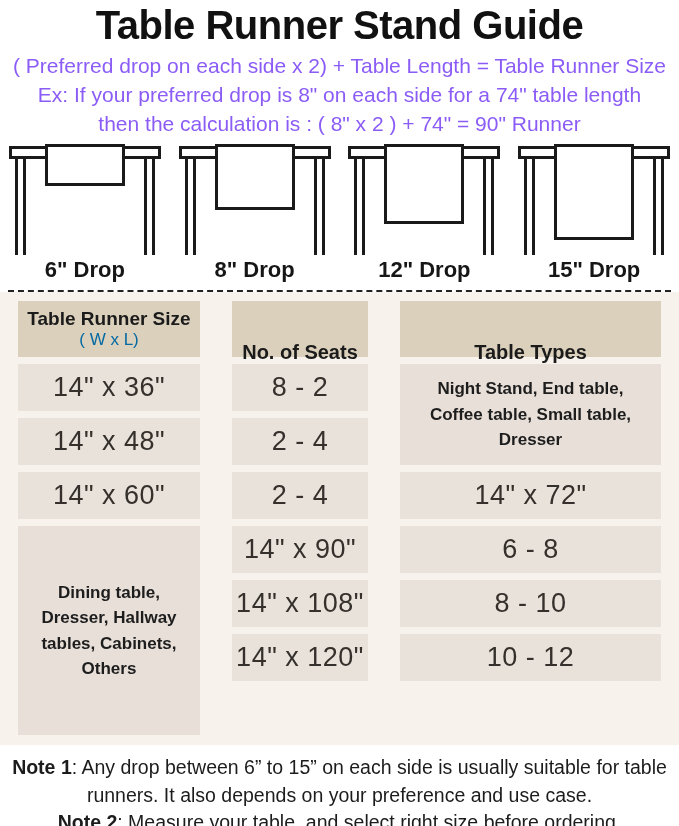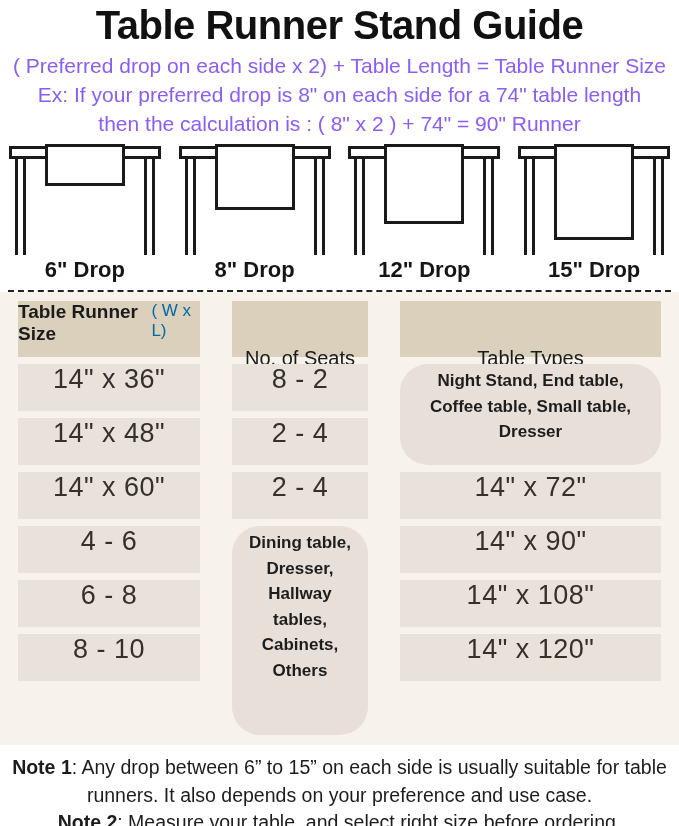--- a/index.html
+++ b/index.html
@@ -54,33 +54,33 @@
     background:var(--table-section-bg);
     padding:9px 18px 10px;
     margin-top:0;
   }
   .size-grid{
     display:grid;
     grid-template-columns:182px 136px 261px;
     grid-template-rows:56px repeat(7,47px);
     column-gap:32px;row-gap:7px;
   }
-  .cell{display:flex;flex-direction:row;align-items:flex-start;justify-content:center;}
+  .cell{display:flex;flex-direction:column;align-items:center;justify-content:center;}
   .hdr-cell{background:var(--header-cell-bg);}
   .hdr-title{font-size:19px;font-weight:700;line-height:1.15;color:#1b1b1b;}
   .hdr-sub{font-size:17px;font-weight:400;color:#0369a1;}
-  .hdr-single{font-size:20px;font-weight:400;color:#1b1b1b;margin-top:46px;}
+  .hdr-single{font-size:20px;font-weight:700;color:#1b1b1b;margin-top:46px;}
   .size-cell,.seat-cell{
     background:var(--data-cell-bg);
     font-size:27px;font-weight:400;color:#35302b;letter-spacing:.5px;
   }
   .types-cell{
     background:var(--types-cell-bg);
     font-size:17px;font-weight:700;color:#1d1d1d;
-    text-align:center;line-height:1.5;padding:4px 14px;border-radius:28px;
+    text-align:center;line-height:1.5;padding:4px 14px;
   }
   
   .notes{margin-top:9px;padding:0 6px;text-align:center;}
   .note{font-size:19.5px;line-height:1.42;color:#1c1c1c;}
   .note b{font-weight:700;}
 </style>
 </head>
 <body>
 
 <h1 class="page-title">Table Runner Stand Guide</h1>
@@ -151,30 +151,30 @@
     <div class="cell seat-cell">8 - 2</div>
     <div class="cell types-cell" style="grid-row:span 2">Night Stand, End table, Coffee table, Small table, Dresser</div>
 
     <div class="cell size-cell">14" x 48"</div>
     <div class="cell seat-cell">2 - 4</div>
 
     <div class="cell size-cell">14" x 60"</div>
     <div class="cell seat-cell">2 - 4</div>
 
     <div class="cell size-cell">14" x 72"</div>
-    <div class="cell seat-cell">4 - 6</div>
     <div class="cell types-cell" style="grid-row:span 4">Dining table, Dresser, Hallway tables, Cabinets, Others</div>
 
     <div class="cell size-cell">14" x 90"</div>
     <div class="cell seat-cell">6 - 8</div>
 
     <div class="cell size-cell">14" x 108"</div>
     <div class="cell seat-cell">8 - 10</div>
 
     <div class="cell size-cell">14" x 120"</div>
+    <div class="cell seat-cell">10 - 12</div>
 
   </div>
 </div>
 
 <div class="notes">
   <p class="note"><b>Note 1</b><span>: Any drop between 6” to 15” on each side is usually suitable for table runners. It also depends on your preference and use case.</span></p>
   <p class="note"><b>Note 2</b><span>: Measure your table, and select right size before ordering.</span></p>
 </div>
 
 </body></html>

